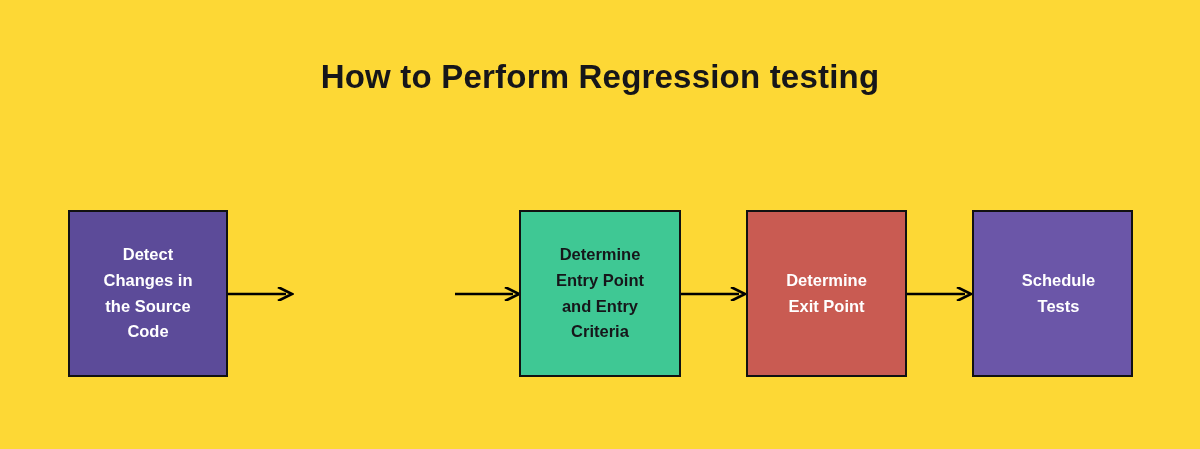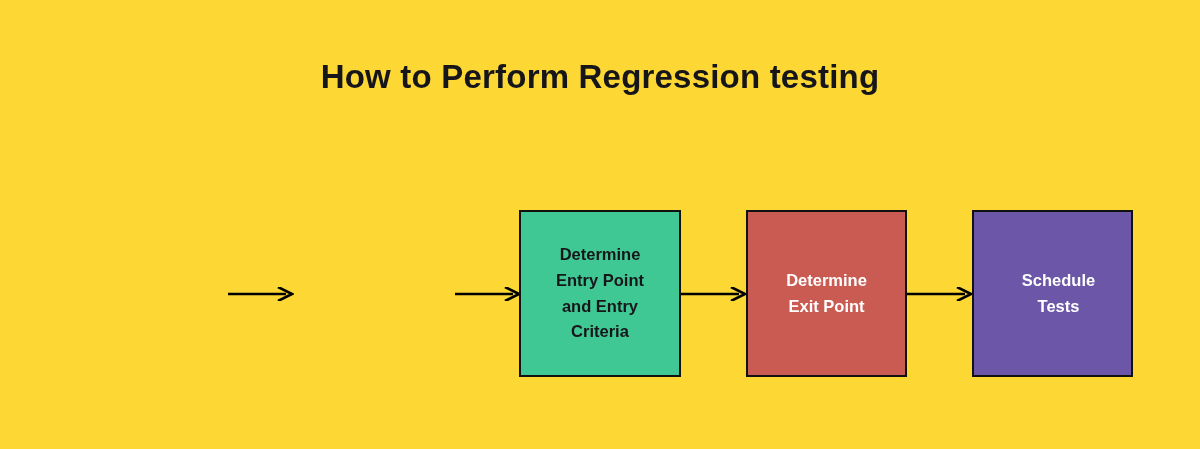--- a/index.html
+++ b/index.html
@@ -81,20 +81,26 @@
 </style>
 </head>
 <body>
 
 <div id="canvas">
 
   <div id="diagram-title">How to Perform Regression testing</div>
 
   <div class="flow-row">
 
+    <div class="step-box step-1" style="background:#5C4B99;color:#FFFFFF;">
+      <span class="step-label">Detect
+Changes in
+the Source
+Code</span>
+    </div>
 
     <div class="connector conn-1">
       <svg width="66" height="14" viewBox="0 0 66 14" aria-hidden="true">
         <line x1="0" y1="7" x2="58" y2="7" stroke="#000000" stroke-width="2.6"></line>
         <polyline points="50,0 64,7 50,14" fill="none" stroke="#000000" stroke-width="2.6"></polyline>
       </svg>
     </div>
 
 
     <div class="connector conn-2">

